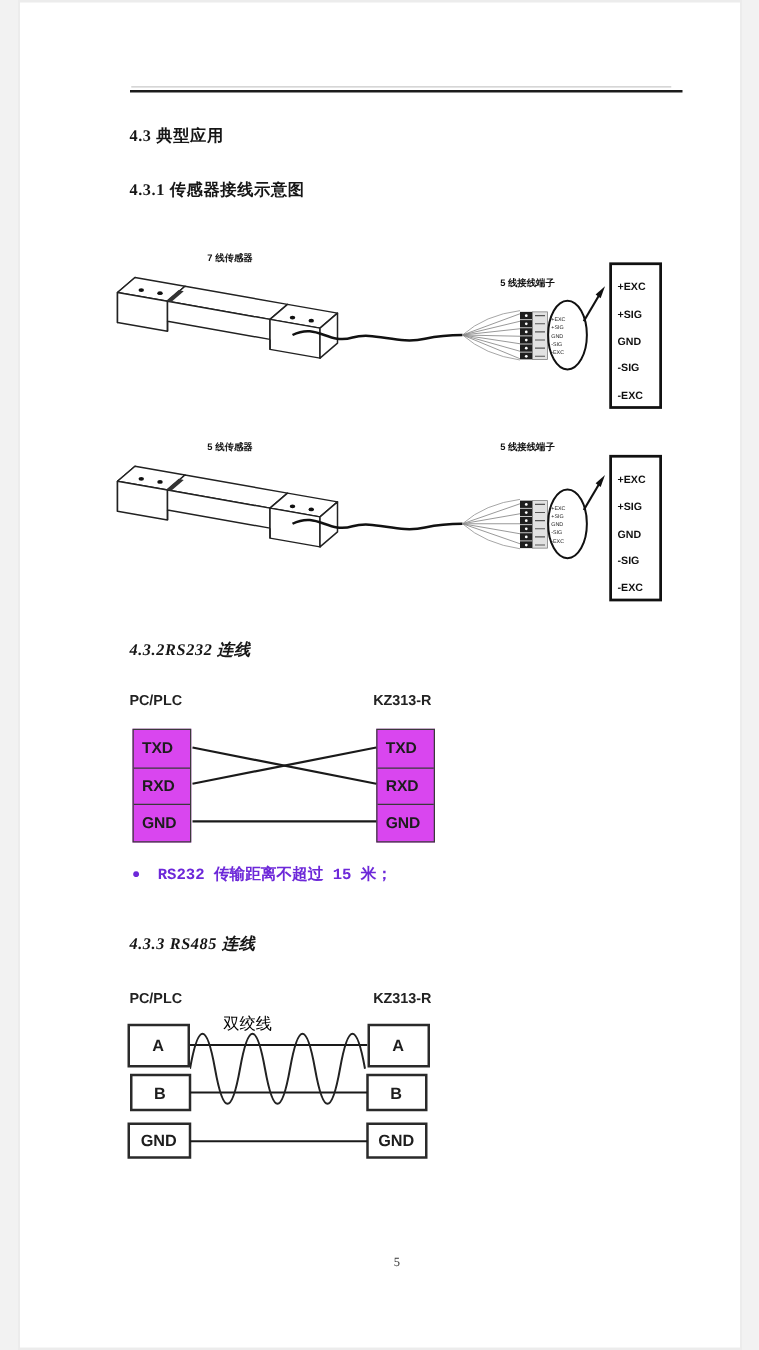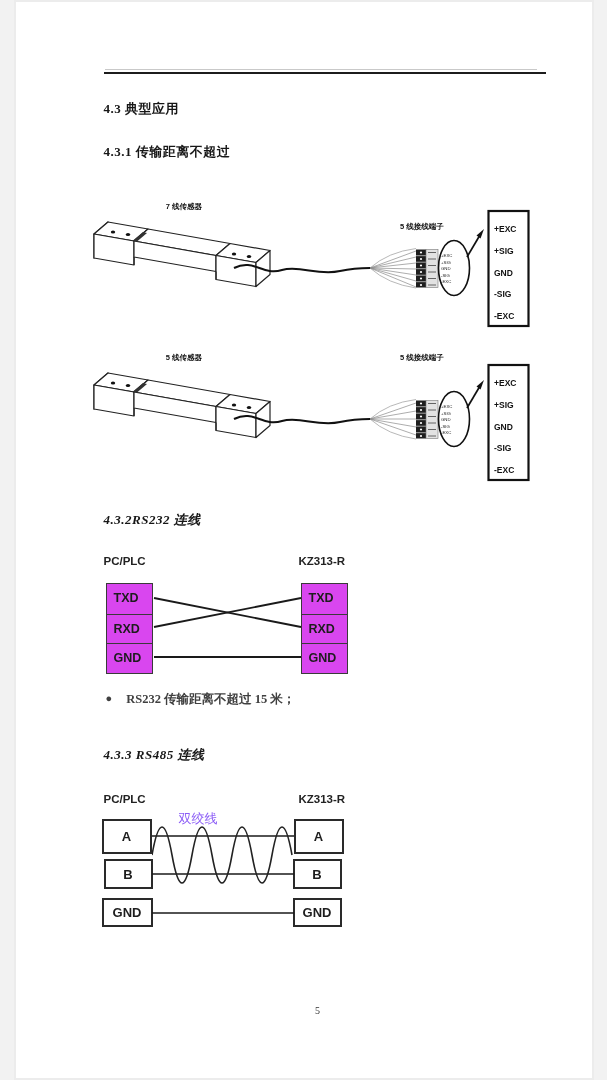--- a/index.html
+++ b/index.html
@@ -20,41 +20,41 @@
   .pin-cell{
     height:29.6px;line-height:29.6px;padding-left:7px;font-size:12.5px;
     font-weight:600;color:#1d1d1d;border-top:1.5px solid #3a3a3a;box-sizing:border-box;
   }
   .pin-cell:first-child{border-top:none;}
   .wire-box{
     border:2px solid #2a2a2a;box-sizing:border-box;background:#fff;
     display:flex;align-items:center;justify-content:center;
     font-size:13px;font-weight:600;color:#1d1d1d;
   }
-  .note{font-size:12.5px;font-weight:600;color:#404040;white-space:nowrap;
-        font-family:Liberation Serif, serif;text-align:right;}
+  .note{font-size:12.5px;font-weight:600;color:#6d28d9;white-space:nowrap;
+        font-family:Liberation Mono, monospace;text-align:right;}
   .note .bullet{font-size:11px;margin-right:14px;vertical-align:1px;}
-  .tp-label{font-size:13px;color:#8b5cf6;font-family:"Liberation Serif", serif;white-space:nowrap;}
+  .tp-label{font-size:13px;color:#000000;font-family:"Liberation Serif", serif;white-space:nowrap;}
   .page-num{font-family:"Liberation Serif", serif;font-size:10px;color:#333;
             width:100px;text-align:center;}
   svg text{font-family:"Liberation Sans", sans-serif;}
   .diag-label{font-size:7.5px;font-weight:bold;fill:#111;}
   .tiny-pin{font-size:4.3px;fill:#222;}
   .big-pin{font-size:8.5px;font-weight:bold;fill:#111;}
 </style>
 </head>
 <body>
 
 <div class="page">
 
   <div class="abs rule-light" style="left:89px;top:67px;width:432px;"></div>
   <div class="abs rule-dark" style="left:88px;top:70px;width:442px;"></div>
 
   <div class="abs h-serif" style="left:88px;top:98px;">4.3 典型应用</div>
-  <div class="abs h-serif" style="left:88px;top:141px;">4.3.1 传输距离不超过</div>
+  <div class="abs h-serif" style="left:88px;top:141px;">4.3.1 传感器接线示意图</div>
 
   <svg class="abs" style="left:70px;top:192px;" width="475" height="150" viewBox="0 0 475 150">
     <text class="diag-label" x="98" y="15" text-anchor="middle">7 线传感器</text>
     <text class="diag-label" x="336" y="35" text-anchor="middle">5 线接线端子</text>
 
     <g stroke="#222" stroke-width="1.2" fill="#fff" stroke-linejoin="round">
       <path d="M8,40 L22,28 L22,52 L8,64 Z"></path>
       <path d="M8,40 L22,28 L62,35 L48,47 Z"></path>
       <path d="M8,40 L48,47 L48,71 L8,64 Z"></path>
       <path d="M48,47 L62,35 L144,49.5 L130,61.5 Z"></path>

